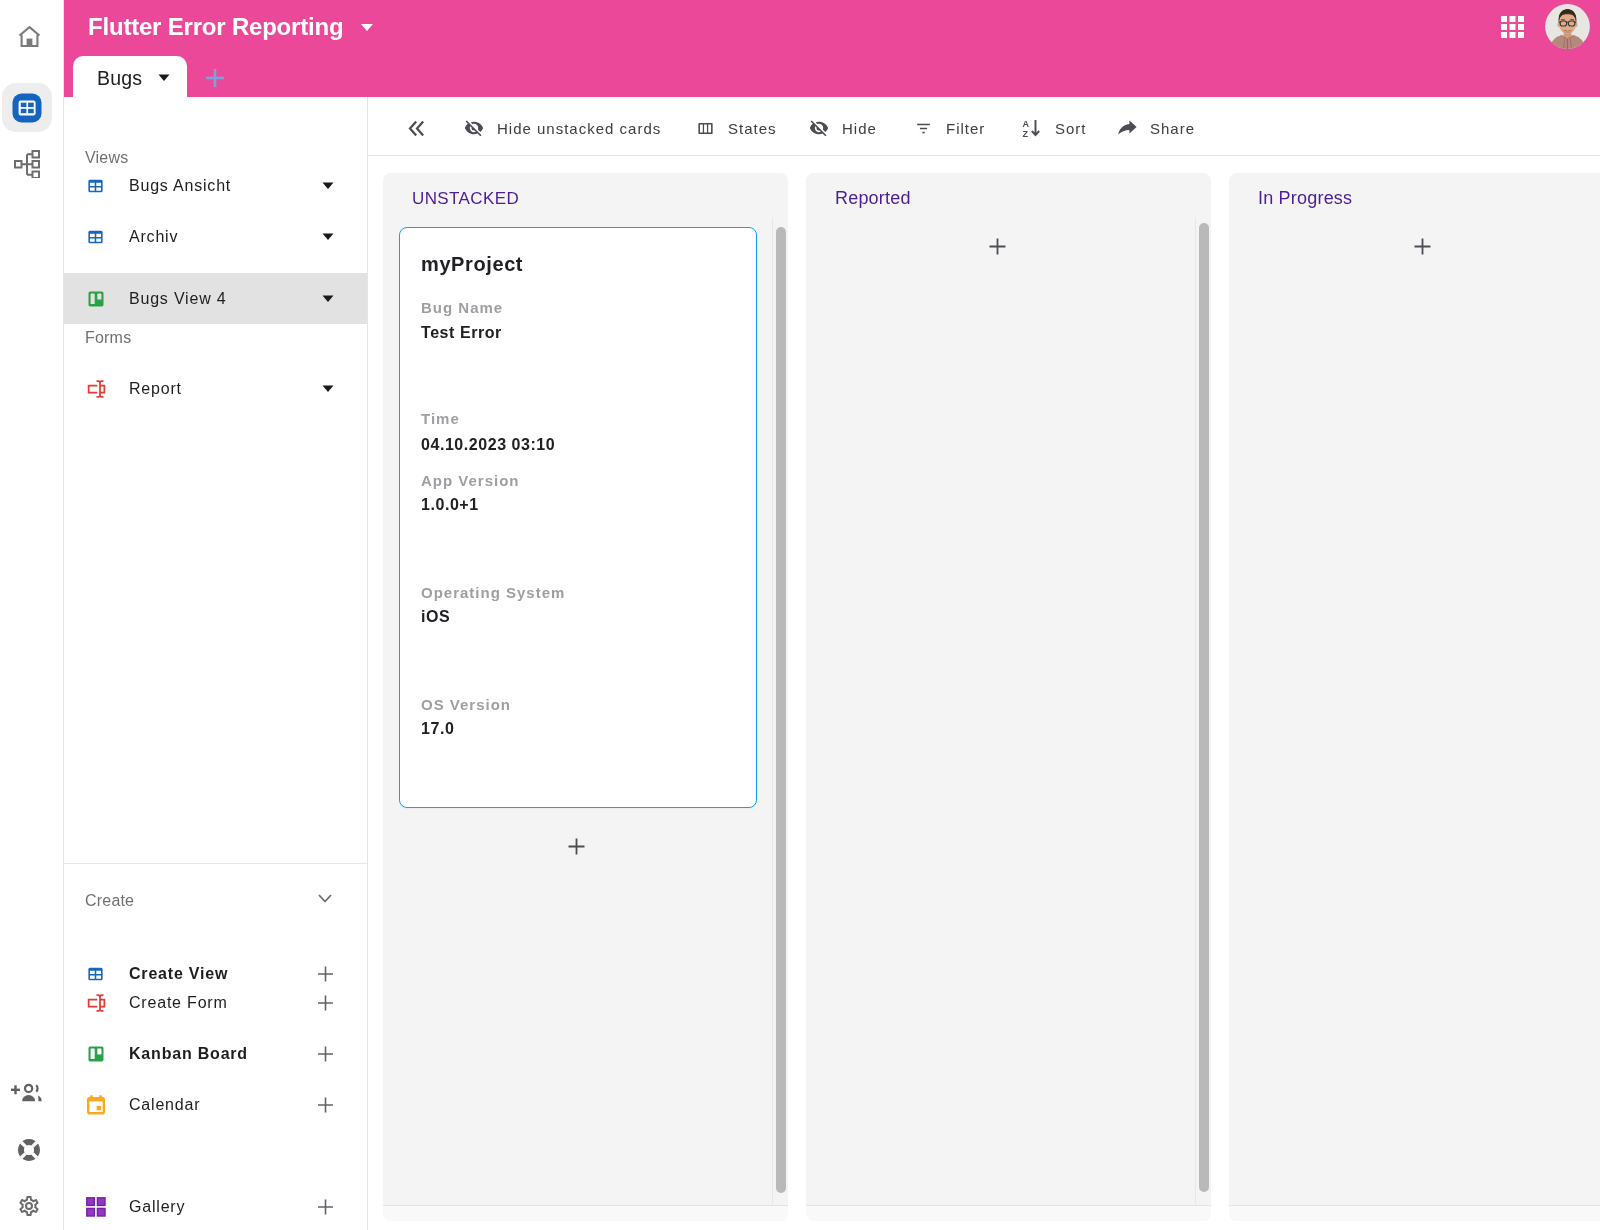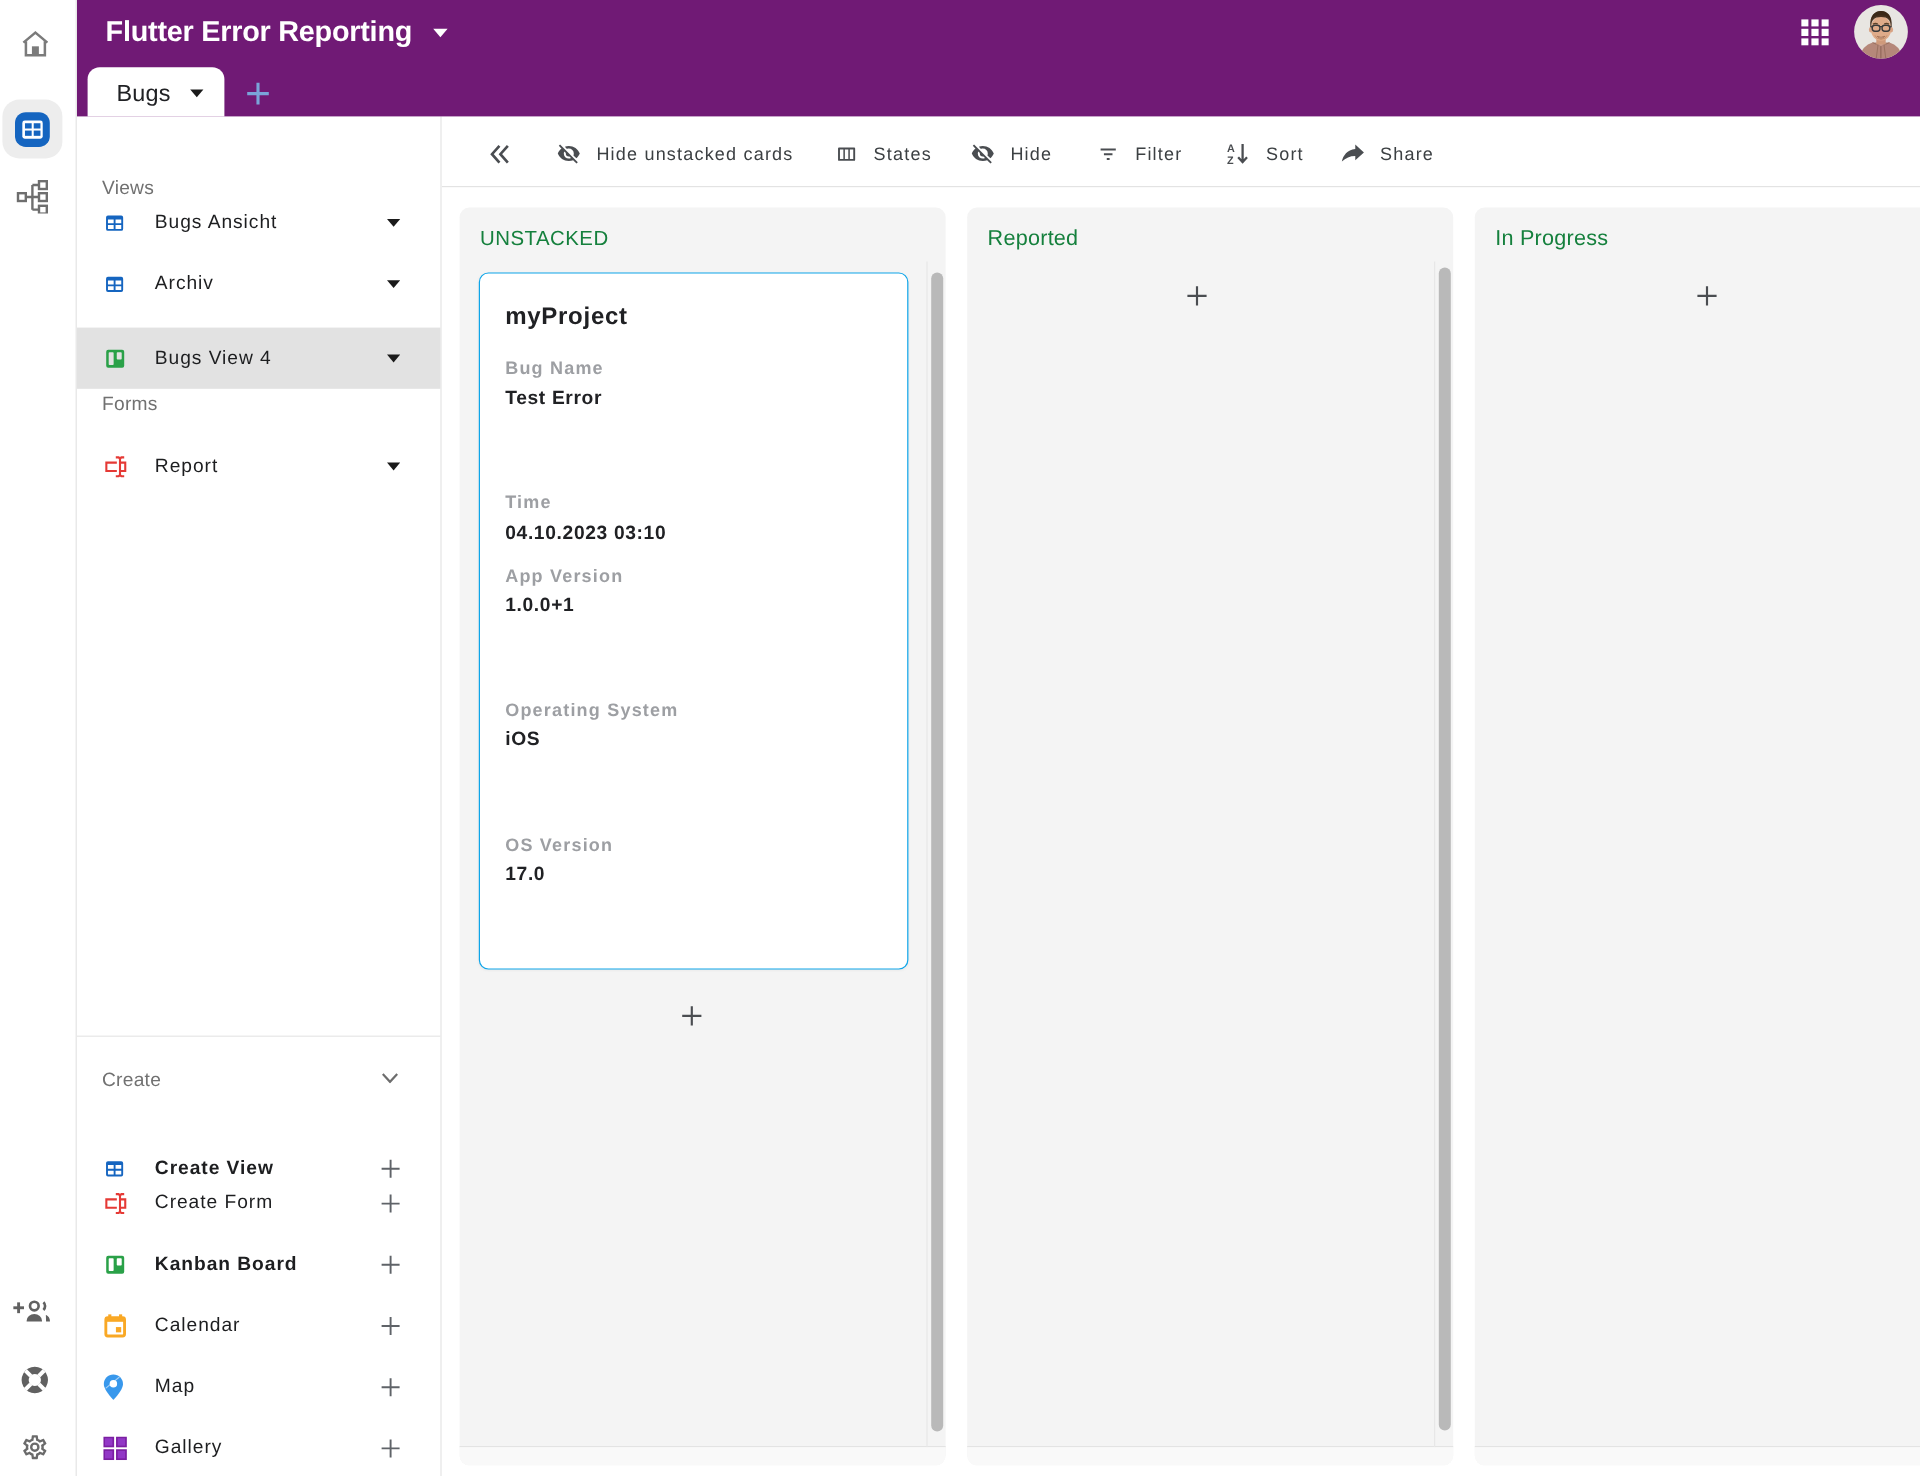--- a/index.html
+++ b/index.html
@@ -4,42 +4,42 @@
 <style>
   * { margin:0; padding:0; box-sizing:border-box; }
   html,body { width:1600px; height:1230px; overflow:hidden; background:#fff;
     font-family:"Liberation Sans", sans-serif; position:relative; }
   .abs { position:absolute; }
 
   
   #rail { left:0; top:0; width:64px; height:1230px; background:#fff; border-right:1px solid #e4e4e4; z-index:5; }
 
   
-  #header { left:64px; top:0; width:1536px; height:97px; background:#701a75; z-index:4; }
+  #header { left:64px; top:0; width:1536px; height:97px; background:#ec4899; z-index:4; }
   #title { position:absolute; left:24px; top:13px; color:#fff; font-size:24px; font-weight:700; letter-spacing:-0.2px; }
   #tab { position:absolute; left:9px; top:56px; width:114px; height:41px; background:#fff; border-radius:10px 10px 0 0; }
   #tab span { position:absolute; left:24px; top:11px; font-size:19.5px; color:#202124; letter-spacing:0.2px; }
 
   
   #sidebar { left:64px; top:97px; width:304px; height:1133px; background:#fff; border-right:1px solid #e4e4e4; z-index:3; }
   .sgroup { position:absolute; left:21px; color:#717171; font-size:16px; letter-spacing:0.2px; }
   .srow { position:absolute; left:0; width:303px; height:51px; }
   .srow .ric { position:absolute; left:22px; top:50%; transform:translateY(-50%); }
   .srow .rtx { position:absolute; left:65px; top:50%; transform:translateY(-50%); font-size:16px; color:#1d1e20; letter-spacing:0.8px;}
   .srow .rcaret { position:absolute; left:258px; top:50%; transform:translateY(-50%); }
   .srow .rplus { position:absolute; left:253px; top:50%; transform:translateY(-50%); }
   .selrow { background:#e2e2e2; }
 
   
   #toolbar { left:368px; top:97px; width:1232px; height:59px; background:#fff; border-bottom:1px solid #e3e3e3; z-index:2;}
   .titem { position:absolute; top:2px; height:58px; display:flex; align-items:center; color:#3c4043; font-size:15px; letter-spacing:1px; }
 
   
   .col { position:absolute; top:173px; width:405px; height:1048px; background:#f4f4f4; border-radius:8px; }
-  .colhead { position:absolute; left:17px; top:15px; font-size:18px; color:#15803d; letter-spacing:0.2px; }
+  .colhead { position:absolute; left:29px; top:15px; font-size:18px; color:#4c1d95; letter-spacing:0.2px; }
   .collist { position:absolute; left:0; top:45px; right:0; height:988px; border-bottom:1px solid #e3e3e3; }
   .sbtrack { position:absolute; right:0; top:45px; width:16px; height:988px; border-left:1px solid #e7e7e7; }
   .sbthumb { position:absolute; left:3px; width:10px; background:#b9b9b9; border-radius:5px; }
   .plusbtn { position:absolute; }
   .colfoot { position:absolute; left:0; bottom:0; right:0; height:15px; background:#f9f9f9; border-radius:0 0 8px 8px; }
 
   
   #card { position:absolute; left:16px; top:54px; width:358px; height:581px; background:#fff;
           border:1px solid #0ea5e9; border-radius:8px; box-shadow:0 1px 2px rgba(0,0,0,0.04);font-weight:bold; }
   .clabel { position:absolute; left:21px; color:#9d9fa3; font-size:15px; letter-spacing:1px; }
@@ -190,31 +190,20 @@
         <rect x="13.2" y="0.8" width="2.6" height="4" fill="#f9a825"></rect>
       <rect x="2.2" y="3.6" width="15.6" height="15.2" rx="1.6" fill="none" stroke="#f9a825" stroke-width="2.4"></rect>
       <rect x="2.2" y="3.6" width="15.6" height="3.4" fill="#f9a825"></rect>
       <rect x="10.6" y="11.4" width="4.4" height="4.4" fill="#f9a825"></rect>
     </svg>
     <span class="rtx">Calendar</span>
     <svg class="rplus" width="17" height="17" viewBox="0 0 17 17">
         <path d="M8.5 1 V16 M1 8.5 H16" stroke="#5f6368" stroke-width="1.6"></path>
       </svg>
   </div>
-  <div class="srow" style="top:1033px;">
-    <svg class="ric" width="17" height="22" viewBox="0 0 17 22">
-      <path d="M8.5 0.5 C13 0.5 16.5 4 16.5 8.3 C16.5 13.6 8.5 21.5 8.5 21.5 C8.5 21.5 0.5 13.6 0.5 8.3 C0.5 4 4 0.5 8.5 0.5 Z" fill="#3898ec"></path>
-      <circle cx="8.5" cy="8.2" r="3.1" fill="#fff"></circle>
-      <path d="M2 12 L13.5 2.5" stroke="#ffffff" stroke-width="0.9" opacity="0.55"></path>
-    </svg>
-    <span class="rtx">Map</span>
-    <svg class="rplus" width="17" height="17" viewBox="0 0 17 17">
-        <path d="M8.5 1 V16 M1 8.5 H16" stroke="#5f6368" stroke-width="1.6"></path>
-      </svg>
-  </div>
   <div class="srow" style="top:1084px;">
     <svg class="ric" width="20" height="20" viewBox="0 0 20 20">
       <g fill="#9237c6" stroke="#7b1fa2" stroke-width="1.4">
         <rect x="0.8" y="0.8" width="7.6" height="7.6"></rect>
           <rect x="11.4" y="0.8" width="7.6" height="7.6"></rect>
         <rect x="0.8" y="11.4" width="7.6" height="7.6"></rect>
           <rect x="11.4" y="11.4" width="7.6" height="7.6"></rect>
       </g>
     </svg>
     <span class="rtx">Gallery</span>

